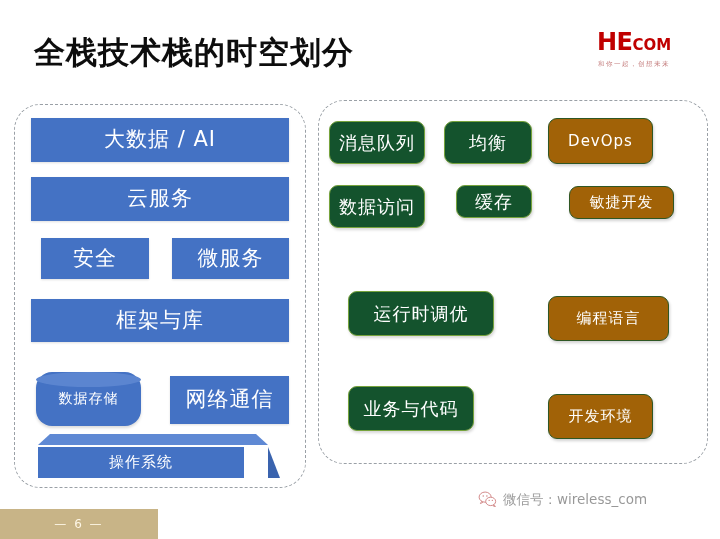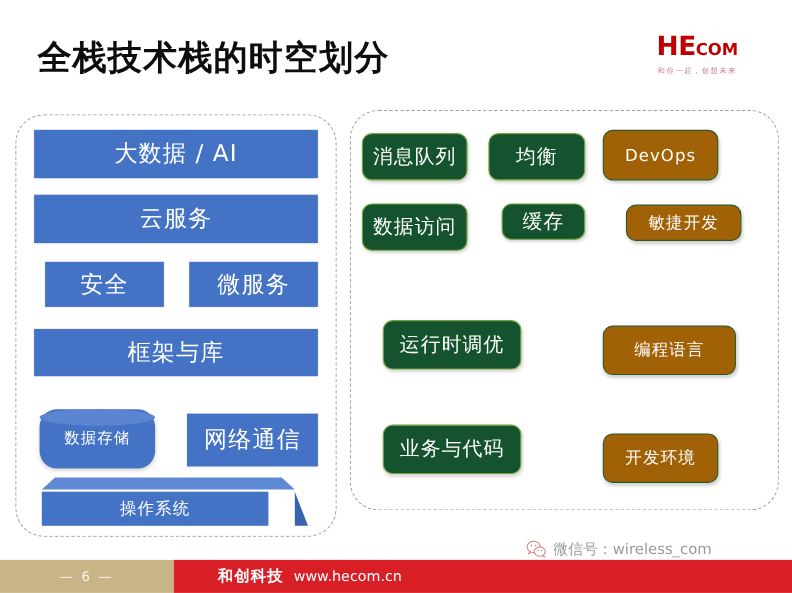--- a/index.html
+++ b/index.html
@@ -249,21 +249,21 @@
   </div>
 
   <div class="node green" style="left:329px; top:121px; width:96px; height:43px;">消息队列</div>
 
   <div class="node green" style="left:444px; top:121px; width:88px; height:43px;">均衡</div>
 
   <div class="node green" style="left:329px; top:185px; width:96px; height:43px;">数据访问</div>
 
   <div class="node green" style="left:444px; top:185px; width:76px; height:33px;margin-left:12px;">缓存</div>
 
-  <div class="node green" style="left:348px; top:291px; width:126px; height:45px;">运行时调优</div>
+  <div class="node green" style="left:348px; top:291px; width:146px; height:45px;">运行时调优</div>
 
   <div class="node green" style="left:348px; top:386px; width:126px; height:45px;">业务与代码</div>
 
   <div class="node dgreen" style="left:548px; top:118px; width:105px; height:46px;">DevOps</div>
 
   <div class="node dgreen" style="left:569px; top:186px; width:105px; height:33px;">敏捷开发</div>
 
   <div class="node dgreen" style="left:548px; top:296px; width:121px; height:45px;">编程语言</div>
 
   <div class="node dgreen" style="left:548px; top:394px; width:105px; height:45px;">开发环境</div>
@@ -278,19 +278,15 @@
       <path d="M20.4 18.6 L22 21.2 L18.9 19.9 Z" fill="#ffffff" stroke="#b43a3a" stroke-width="1.1"></path>
       <circle cx="14.1" cy="13.2" r="0.8" fill="#b43a3a"></circle>
       <circle cx="18.1" cy="13.2" r="0.8" fill="#b43a3a"></circle>
     </svg>
     <div class="watermark-text">微信号：wireless_com</div>
   </div>
 
   <div class="footer-rule"></div>
   <div class="footer">
     <div class="footer-page">— 6 —</div>
-    <div class="footer-brand">
-      <span class="cn">和创科技</span>
-      <span class="url">www.hecom.cn</span>
-    </div>
   </div>
 
 </div>
 
 </body></html>

